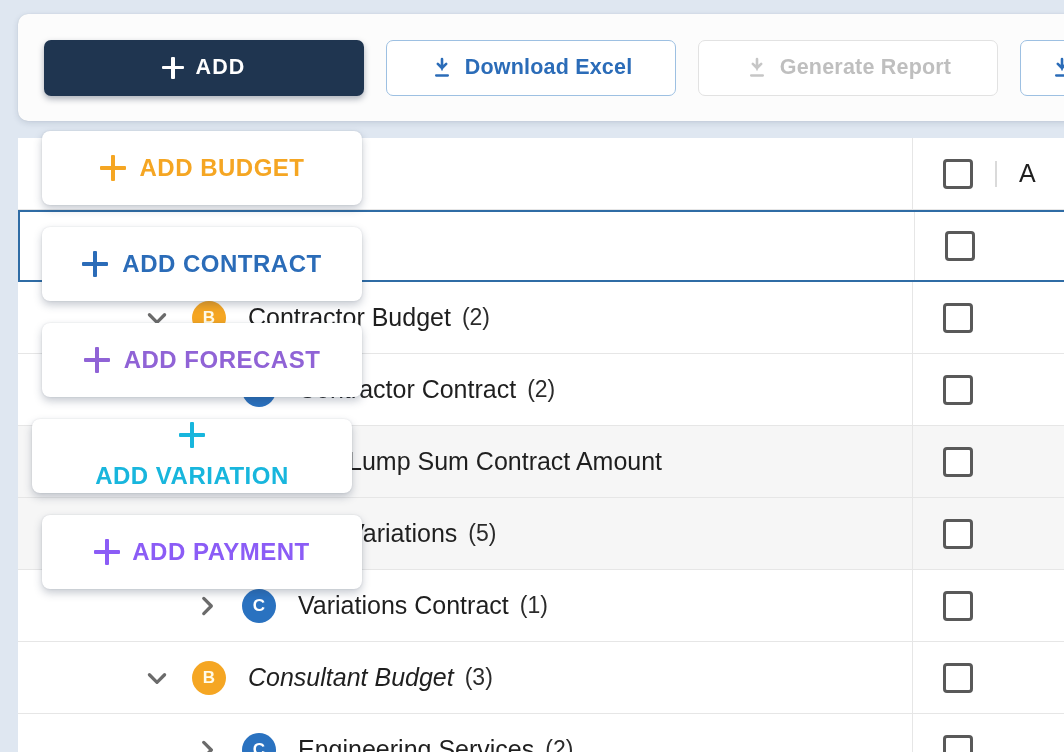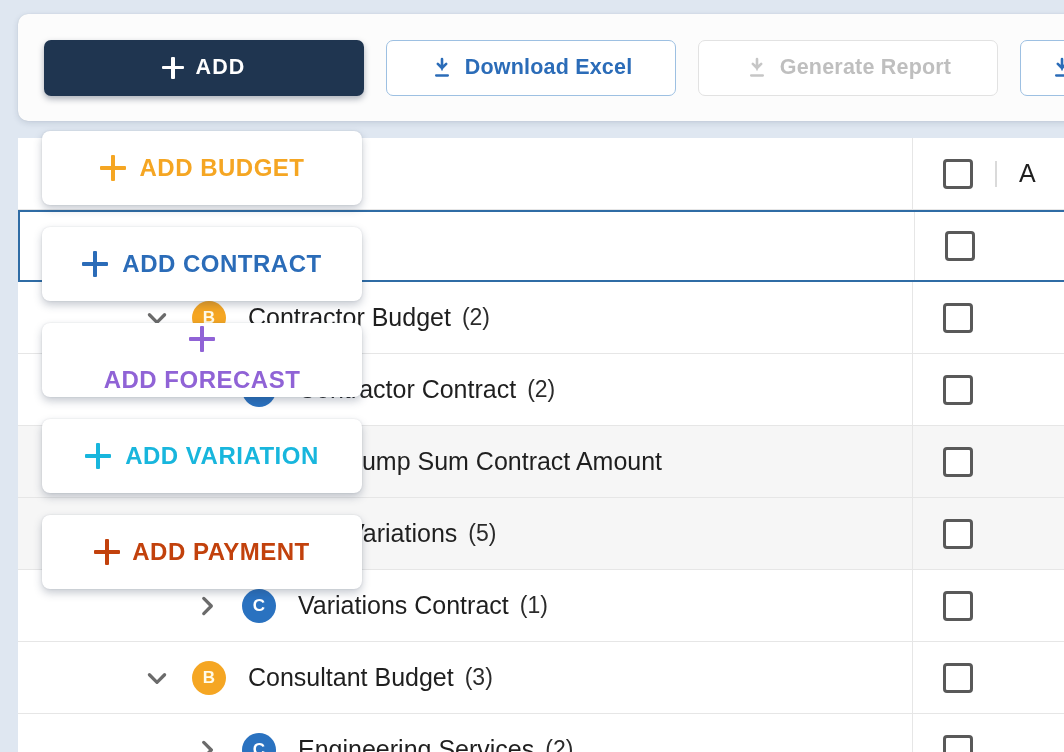--- a/index.html
+++ b/index.html
@@ -292,21 +292,21 @@
           <div class="check-cell">
             <div class="checkbox"></div>
           </div>
         </div>
         <div class="trow">
           <div class="tree-cell" style="padding-left: 126px;">
             <span class="chev"><svg viewBox="0 0 24 24" width="26" height="26">
                 <path d="M5 9l7 7 7-7" fill="none" stroke="#6b6b6b" stroke-width="3" stroke-linecap="round" stroke-linejoin="round"></path>
               </svg></span>
             <span class="avatar budget" style="flex: 0 0 34px; width: 34px; height: 34px; margin-left: 22px;">B</span>
-            <span class="node-label" style="margin-left: 22px;">Consultant Budget</span>
+            <span class="node-label" style="margin-left: 22px; font-style: italic;">Consultant Budget</span>
             <span class="node-count">(3)</span>
           </div>
           <div class="check-cell">
             <div class="checkbox"></div>
           </div>
         </div>
         <div class="trow">
           <div class="tree-cell" style="padding-left: 176px;">
             <span class="chev"><svg viewBox="0 0 24 24" width="26" height="26">
                 <path d="M9 5l7 7-7 7" fill="none" stroke="#6b6b6b" stroke-width="3" stroke-linecap="round" stroke-linejoin="round"></path>
@@ -324,27 +324,27 @@
 
   <div id="menu-host">
       <div class="menu-item" style="left: 42px; top: 131px; color: rgb(245, 166, 35);">
         <span class="plus-glyph"></span>
         <span>ADD BUDGET</span>
       </div>
       <div class="menu-item" style="left: 42px; top: 227px; color: rgb(43, 108, 184); text-align: right;">
         <span class="plus-glyph"></span>
         <span>ADD CONTRACT</span>
       </div>
-      <div class="menu-item" style="left: 42px; top: 323px; color: rgb(144, 99, 214); flex-direction: column;">
+      <div class="menu-item" style="left: 42px; top: 323px; color: rgb(144, 99, 214);">
         <span class="plus-glyph"></span>
         <span>ADD FORECAST</span>
       </div>
-      <div class="menu-item" style="left: 42px; top: 419px; color: rgb(24, 182, 221);">
+      <div class="menu-item" style="left: 32px; top: 419px; color: rgb(24, 182, 221); flex-direction: column;">
         <span class="plus-glyph"></span>
         <span>ADD VARIATION</span>
       </div>
-      <div class="menu-item" style="left: 42px; top: 515px; color: #c2410c; gap: 12px;">
+      <div class="menu-item" style="left: 42px; top: 515px; color: #8b5cf6; gap: 12px;">
         <span class="plus-glyph"></span>
         <span>ADD PAYMENT</span>
       </div>
     </div>
 
 </div>
 
 </body></html>

